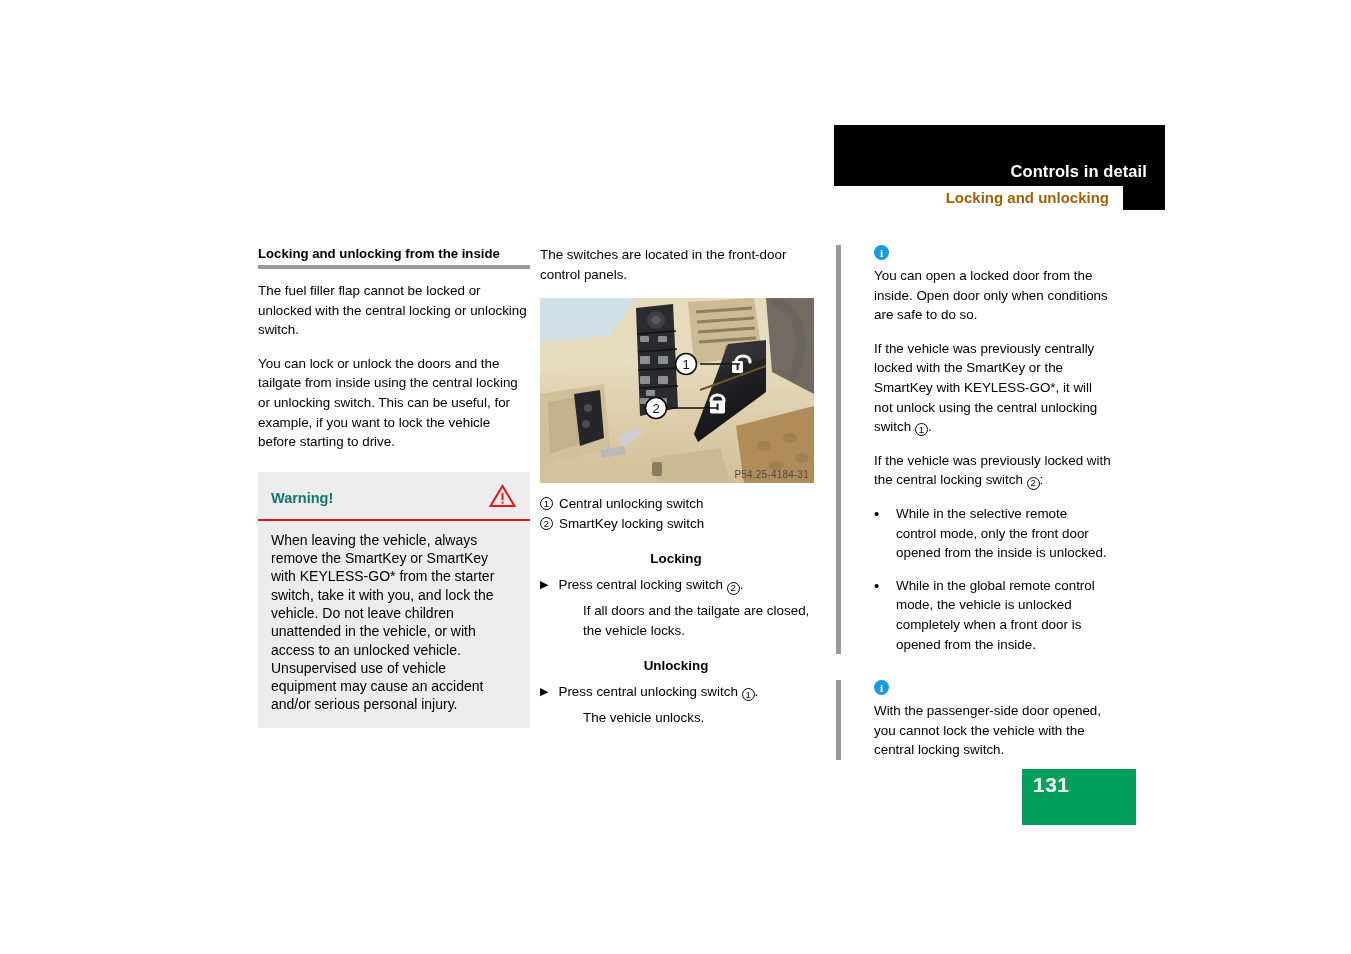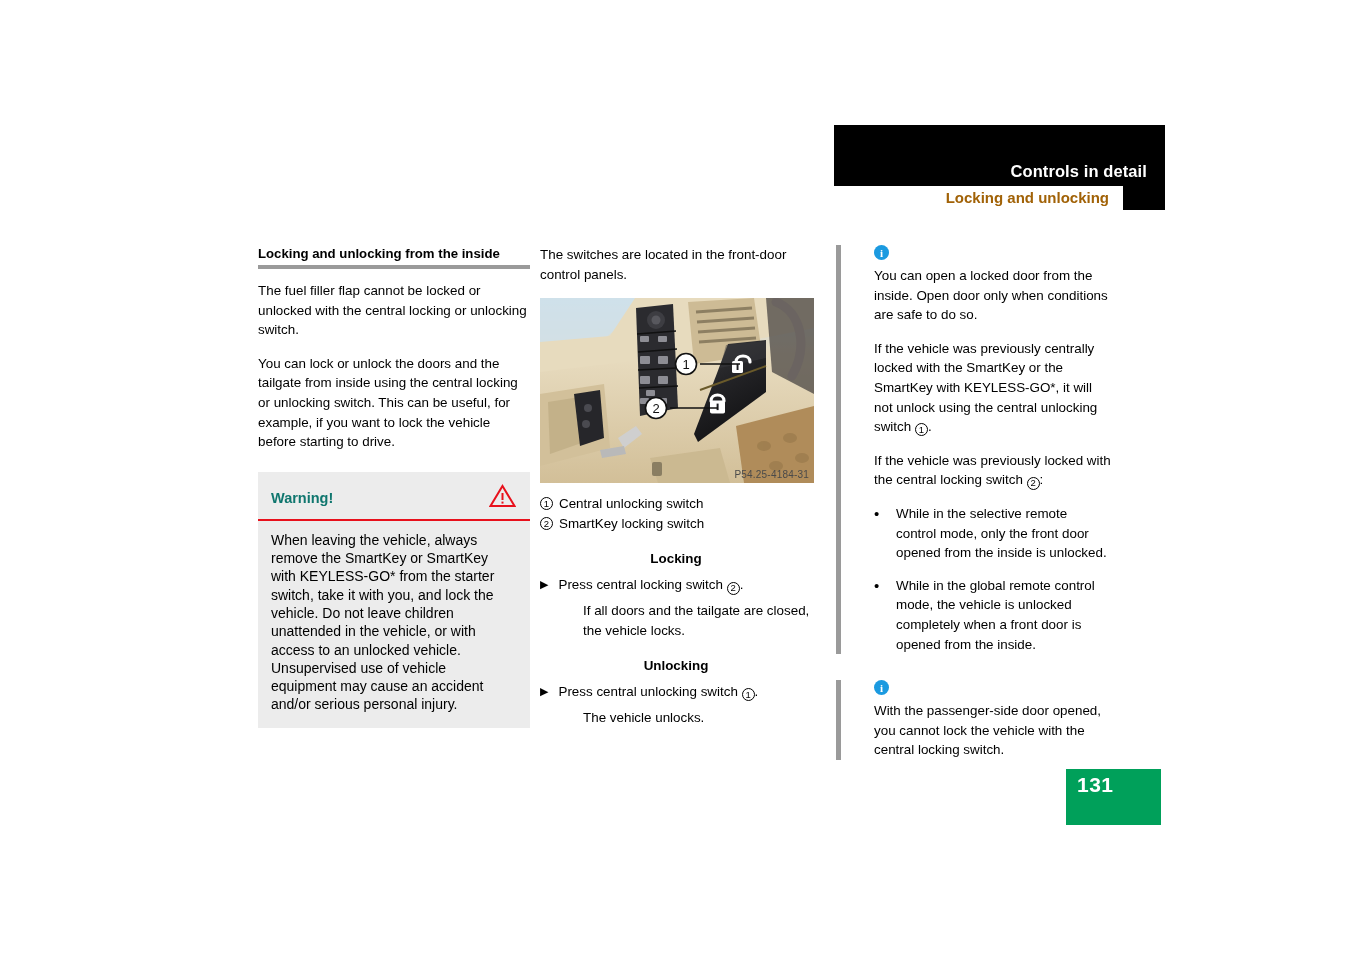--- a/index.html
+++ b/index.html
@@ -238,23 +238,23 @@
   .bullet-dot {
     width: 22px;
     min-width: 22px;
     font-size: 15px;
     line-height: 19.6px;
   }
 
   
   .page-num-box {
     position: absolute;
-    left: 1066px;
+    left: 1022px;
     top: 769px;
-    width: 95px;
+    width: 114px;
     height: 56px;
     background: #00a05a;
   }
   .page-num {
     position: absolute;
     left: 11px;
     top: 4px;
     font-size: 21px;
     font-weight: bold;
     color: #ffffff;

